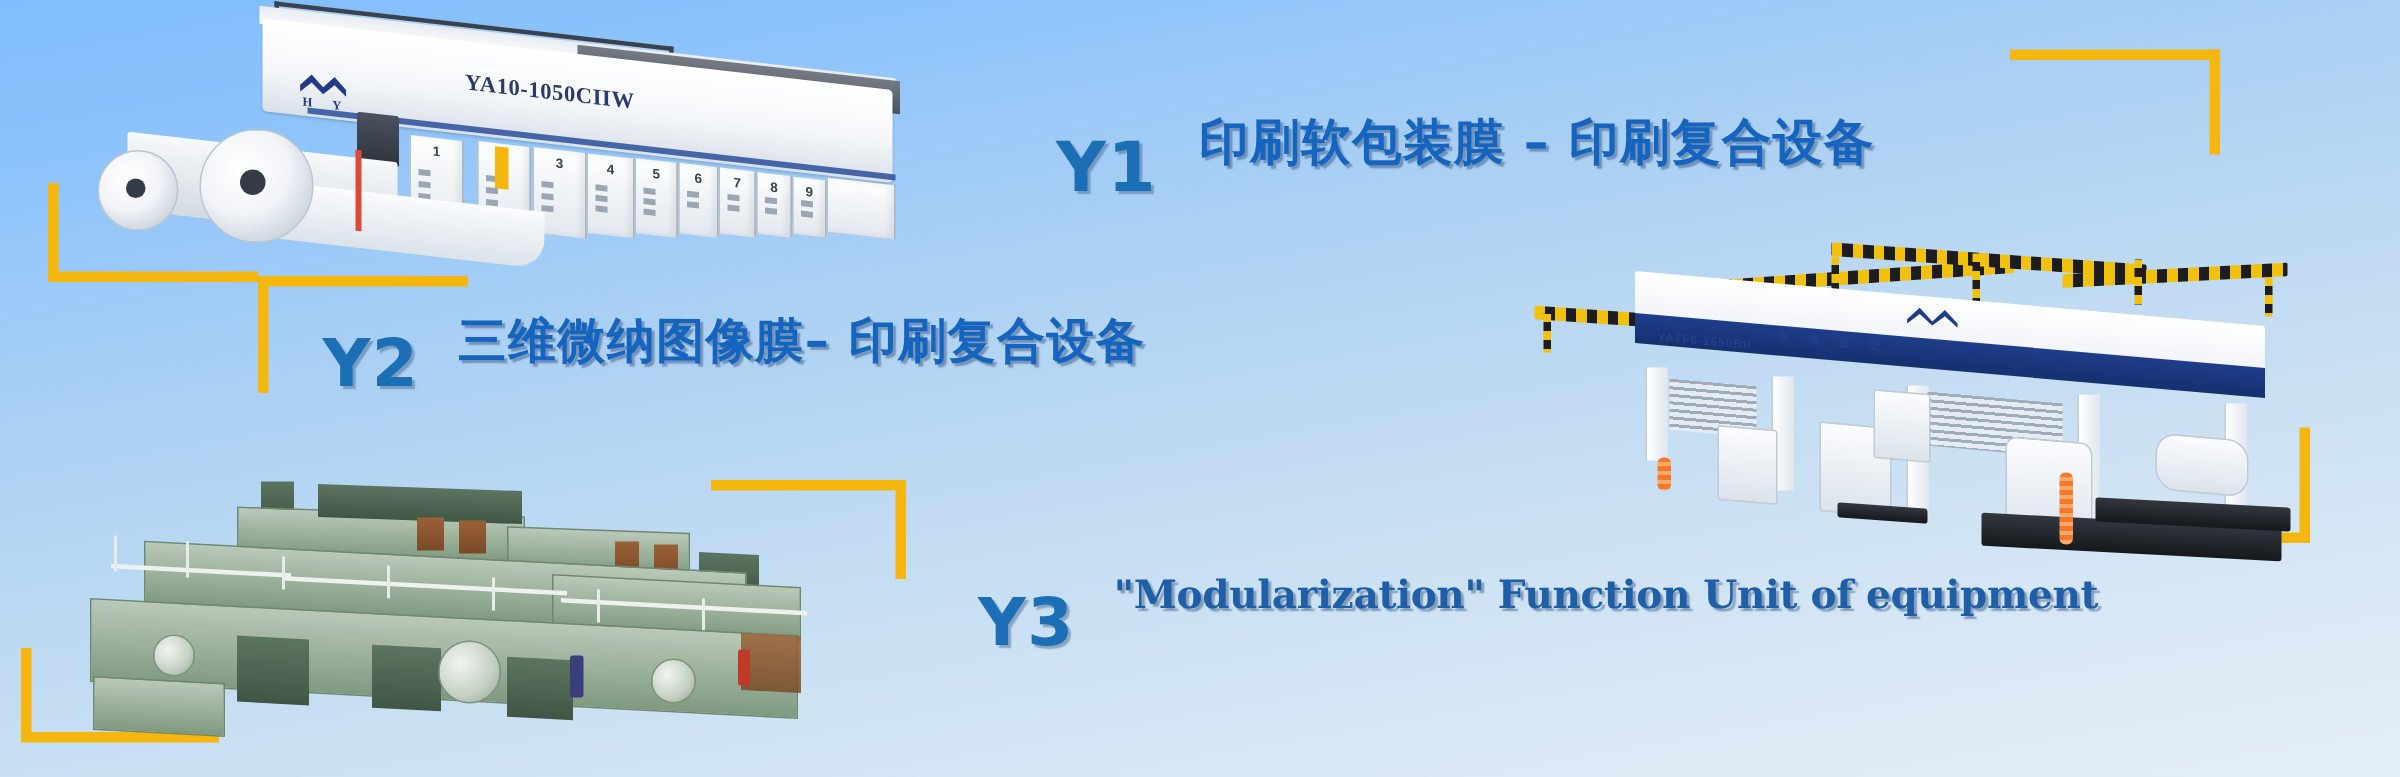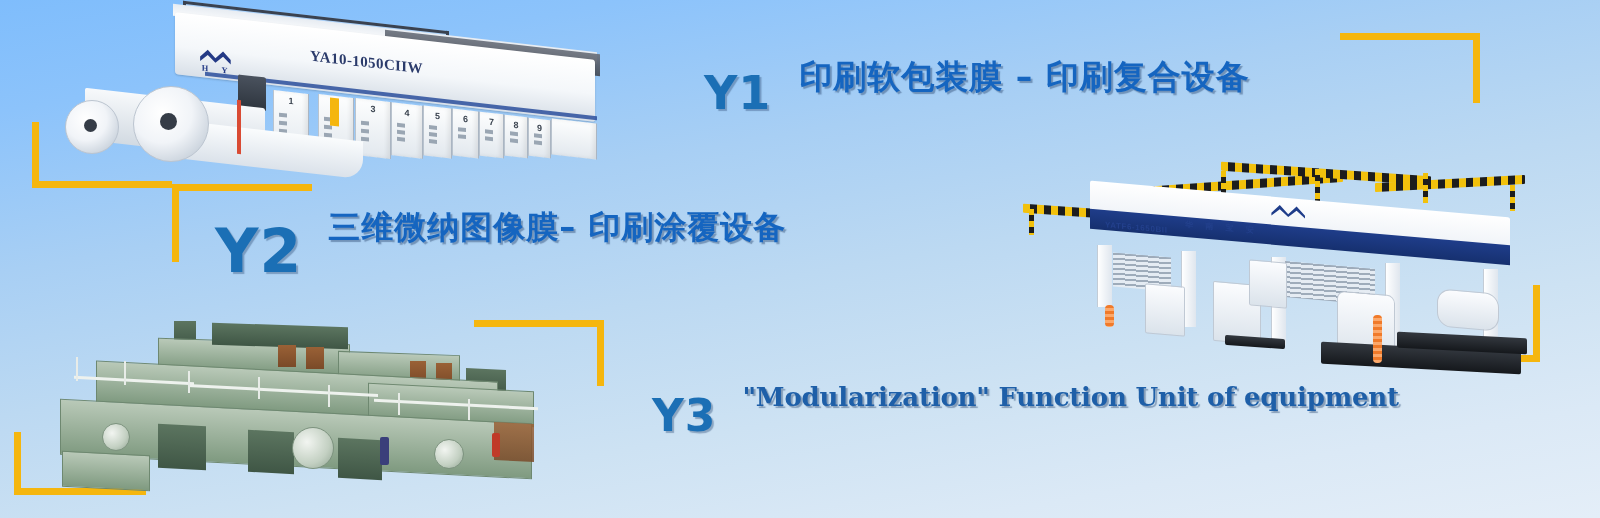--- a/index.html
+++ b/index.html
@@ -377,31 +377,31 @@
     <div class="dark" style="left:300px;top:124px;width:44px;height:40px;transform:skewY(3deg);"></div>
     <div class="rollg" style="left:254px;top:112px;width:40px;height:40px;"></div>
     <div class="rollg" style="left:64px;top:108px;width:26px;height:26px;"></div>
     <div class="rollg" style="left:396px;top:124px;width:28px;height:28px;"></div>
     <div class="rust" style="left:456px;top:108px;width:40px;height:38px;transform:skewY(3deg);opacity:.85;"></div>
     <div class="person" style="left:342px;top:122px;width:9px;height:28px;background:#3a3f7a;"></div>
     <div class="person" style="left:454px;top:118px;width:8px;height:24px;background:#c03a28;"></div>
     <div class="lvl" style="left:24px;top:138px;width:86px;height:34px;transform:skewY(3deg);"></div>
   </div>
 
-  <div class="grp" style="left:704px;top:60px;">
+  <div class="grp" style="left:704px;top:78px;">
     <div class="ylab" style="font-size:46px;margin-top:10px;margin-right:28px;">Y1</div>
     <div class="txtcol">
       <div class="cn" style="font-size:33px;letter-spacing:1px;">印刷软包装膜 – 印刷复合设备</div>
     </div>
   </div>
 
   <div class="grp" style="left:215px;top:211px;">
-    <div class="ylab" style="font-size:60px;margin-top:10px;margin-right:26px;">Y2</div>
+    <div class="ylab" style="font-size:44px;margin-top:10px;margin-right:26px;">Y2</div>
     <div class="txtcol">
-      <div class="cn" style="font-size:32px;letter-spacing:1px;">三维微纳图像膜– 印刷涂覆设备</div>
+      <div class="cn" style="font-size:32px;letter-spacing:1px;">三维微纳图像膜– 印刷复合设备</div>
     </div>
   </div>
 
   <div class="grp" style="left:652px;top:382px;">
     <div class="ylab" style="font-size:44px;margin-top:12px;margin-right:26px;">Y3</div>
     <div class="txtcol">
       <div class="en" style="font-size:26px;margin-top:2px;">"Modularization" Function Unit of equipment</div>
     </div>
   </div>
 

